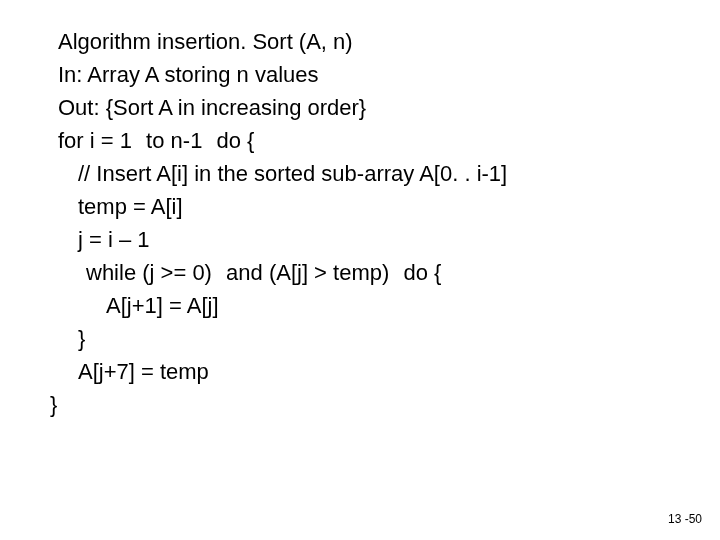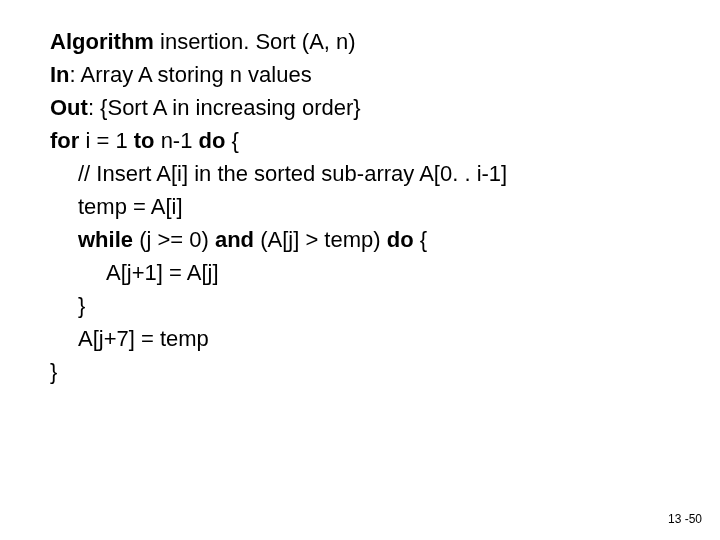--- a/index.html
+++ b/index.html
@@ -18,21 +18,21 @@
     height: 540px;
     box-sizing: border-box;
     padding: 25px 50px 0 50px;
   }
   .code-block {
     font-size: 22px;
     line-height: 1.5;
   }
   .indent1 { padding-left: 28px; }
   .indent2 { padding-left: 56px; }
-  .b { font-weight: bold; }
+  .b { font-weight: normal; margin-left: 8px; }
   .page-num {
     position: absolute;
     right: 18px;
     bottom: 14px;
     font-size: 12px;
     color: #000;
   }
 </style>
 </head>
 <body>
@@ -51,20 +51,21 @@
     <div>
       <span class="b">Out</span><span>: {Sort A in increasing order}</span>
     </div>
 
     <div>
       <span class="b">for</span><span> i = 1 </span><span class="b">to</span><span> n-1 </span><span class="b">do</span><span> {</span>
     </div>
 
     <div class="indent1">// Insert A[i] in the sorted sub-array A[0. . i-1]</div>
     <div class="indent1">temp = A[i]</div>
+    <div class="indent1">j = i – 1</div>
 
     <div class="indent1">
       <span class="b">while</span><span> (j &gt;= 0) </span><span class="b">and</span><span> (A[j] &gt; temp) </span><span class="b">do</span><span> {</span>
     </div>
 
     <div class="indent2">A[j+1] = A[j]</div>
     <div class="indent1">}</div>
     <div class="indent1">A[j+7] = temp</div>
     <div>}</div>
 

